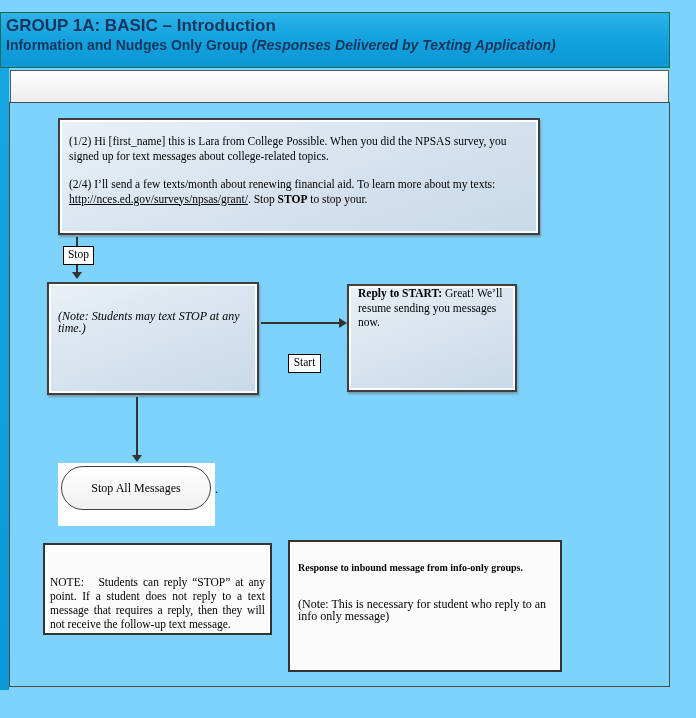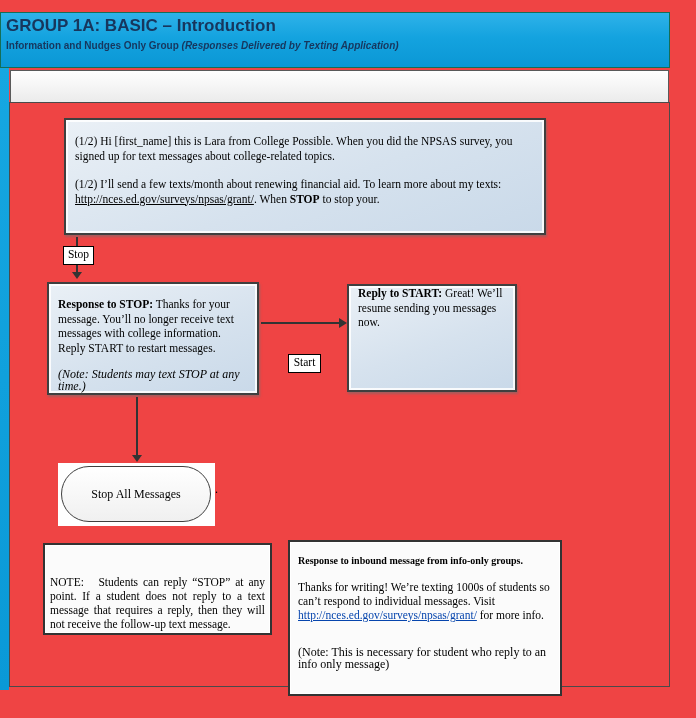--- a/index.html
+++ b/index.html
@@ -1,35 +1,35 @@
 <!DOCTYPE html>
 <html><head>
 <meta charset="utf-8">
 <style>
   html,body{margin:0;padding:0;}
   .canvas{
     position:relative;width:696px;height:718px;overflow:hidden;
-    background:#ef4444;
+    background:#7dd3fc;
     font-family:"Liberation Serif","DejaVu Serif",serif;
     color:#000;
   }
   
   .header-bar{
     position:absolute;left:0;top:12px;width:670px;height:56px;
     background:linear-gradient(180deg,#2fb2e9 0%,#14a3df 45%,#0b97d5 100%);
     border:1px solid #156e57;box-sizing:border-box;
     padding:3px 0 0 5px;
   }
   .header-title{
     font-family:"Liberation Sans","DejaVu Sans",sans-serif;
     font-weight:bold;font-size:17px;line-height:20px;color:#17365D;
   }
   .header-sub{
     font-family:"Liberation Sans","DejaVu Sans",sans-serif;
-    font-weight:bold;font-size:10px;line-height:13px;color:#17365D;
+    font-weight:bold;font-size:14px;line-height:13px;color:#17365D;
     margin-top:3px;
   }
   .header-sub .it{font-style:italic;}
   
   .side-strip{
     position:absolute;left:0;top:68px;width:9px;height:622px;
     background:linear-gradient(180deg,#16a7e1,#0a99d7);
   }
   
   .banner{
@@ -44,21 +44,21 @@
     background:transparent;
   }
   
   .flowbox{
     position:absolute;box-sizing:border-box;
     background:linear-gradient(160deg,#eaf0f6 0%,#d6e2ee 55%,#c9d9e9 100%);
     border:2px solid #3f3f3f;
     box-shadow:inset 0 0 0 2px rgba(255,255,255,.85), 1px 2px 2px rgba(110,110,110,.55);
     font-size:11.5px;line-height:14.5px;
   }
-  .box-intro{left:64px;top:118px;width:482px;height:117px;padding:14px 9px 0 9px;}
+  .box-intro{left:58px;top:118px;width:482px;height:117px;padding:14px 9px 0 9px;}
   .box-intro .p2{margin-top:14px;}
   .box-stop{left:47px;top:282px;width:212px;height:113px;padding:13px 9px 0 9px;}
   .box-stop .note{margin-top:13px;font-style:italic;font-size:12px;line-height:12px;}
   .box-start{left:347px;top:284px;width:170px;height:108px;display:flex;padding:0 9px;}
   b.lead{font-weight:bold;}
   .plainlink{color:#000;text-decoration:underline;}
   .bluelink{color:#0645ad;text-decoration:underline;}
   
   .vline,.hline{position:absolute;background:#333;}
   .vline{width:2px;}
@@ -75,42 +75,42 @@
   }
   .edge-label{
     position:absolute;background:#fff;border:1px solid #000;
     font-size:11.5px;line-height:15px;text-align:center;z-index:5;
   }
   .lbl-stop{left:63px;top:246px;width:29px;height:17px;}
   .lbl-start{left:288px;top:314px;width:31px;height:17px;margin-top:40px;}
   
   .term-patch{position:absolute;left:58px;top:463px;width:157px;height:63px;background:#ffffff;}
   .terminator{
-    position:absolute;left:61px;top:466px;width:150px;height:56px;
+    position:absolute;left:61px;top:466px;width:150px;height:44px;
     border:1.5px solid #3f3f3f;border-radius:28px;box-sizing:border-box;
     background:linear-gradient(180deg,#ffffff,#f0f0f0);
     display:flex;align-items:center;justify-content:center;
     font-size:12px;
     text-align:center;
   }
   .stray-dot{position:absolute;left:215px;top:482px;font-size:12px;}
   
   .notebox{
     position:absolute;box-sizing:border-box;background:#fbfbfb;
     border:2px solid #333;
     box-shadow:inset 0 0 0 1px #ffffff;
   }
   .note-left{
     left:43px;top:543px;width:229px;height:92px;
     padding:30px 5px 0 5px;
     font-size:11.5px;line-height:14px;text-align:justify;white-space:pre-wrap;
   }
   .note-right{
-    left:288px;top:540px;width:274px;height:156px;
-    padding:13px 8px 0 8px;font-size:11.5px;line-height:14px;
+    left:288px;top:540px;width:274px;height:132px;
+    padding:20px 8px 0 8px;font-size:11.5px;line-height:14px;
   }
   .note-right .nr-head{font-weight:bold;font-size:10px;line-height:12px;}
   .note-right .nr-body{margin-top:13px;}
   .note-right .nr-note{margin-top:24px;font-size:12px;line-height:12px;}
 </style>
 </head>
 <body>
 
 <div class="canvas">
 
@@ -120,29 +120,28 @@
   </div>
 
   <div class="side-strip"></div>
 
   <div class="banner"></div>
 
   <div class="content-frame"></div>
 
   <div class="flowbox box-intro">
     <div class="p1">(1/2) Hi [first_name] this is Lara from College Possible. When you did the NPSAS survey, you signed up for text messages about college-related topics.</div>
-    <div class="p2"><span>(1/2) I’ll send a few texts/month about renewing financial aid. To learn more about my texts: </span><a class="plainlink" href="#">http://nces.ed.gov/surveys/npsas/grant/</a><span>. When </span><b class="lead">STOP</b><span> to stop your.</span></div>
+    <div class="p2"><span>(2/4) I’ll send a few texts/month about renewing financial aid. To learn more about my texts: </span><a class="plainlink" href="#">http://nces.ed.gov/surveys/npsas/grant/</a><span>. Stop </span><b class="lead">STOP</b><span> to stop your.</span></div>
   </div>
 
   <div class="vline" style="left:76px;top:237px;height:36px;"></div>
   <div class="arrowhead-down" style="left:72px;top:272px;"></div>
   <div class="edge-label lbl-stop">Stop</div>
 
   <div class="flowbox box-stop">
-    <div><b class="lead">Response to STOP:</b><span> Thanks for your message. You’ll no longer receive text messages with college information. Reply START to restart messages.</span></div>
     <div class="note">(Note: Students may text STOP at any time.)</div>
   </div>
 
   <div class="hline" style="left:261px;top:322px;width:79px;"></div>
   <div class="arrowhead-right" style="left:339px;top:318px;"></div>
   <div class="edge-label lbl-start">Start</div>
 
   <div class="flowbox box-start">
     <div><b class="lead">Reply to START:</b><span> Great! We’ll resume sending you messages now.</span></div>
   </div>
@@ -153,17 +152,16 @@
   <div class="term-patch"></div>
   <div class="terminator">
     <span>Stop All Messages</span>
   </div>
   <div class="stray-dot">.</div>
 
   <div class="notebox note-left"><span>NOTE:   Students can reply “STOP” at any point. If a student does not reply to a text message that requires a reply, then they will not receive the follow-up text message.</span></div>
 
   <div class="notebox note-right">
     <div class="nr-head">Response to inbound message from info-only groups.</div>
-    <div class="nr-body"><span>Thanks for writing! We’re texting 1000s of students so can’t respond to individual messages. Visit </span><a class="bluelink" href="#">http://nces.ed.gov/surveys/npsas/grant/</a><span> for more info.</span></div>
     <div class="nr-note">(Note: This is necessary for student who reply to an info only message)</div>
   </div>
 
 </div>
 
 </body></html>

